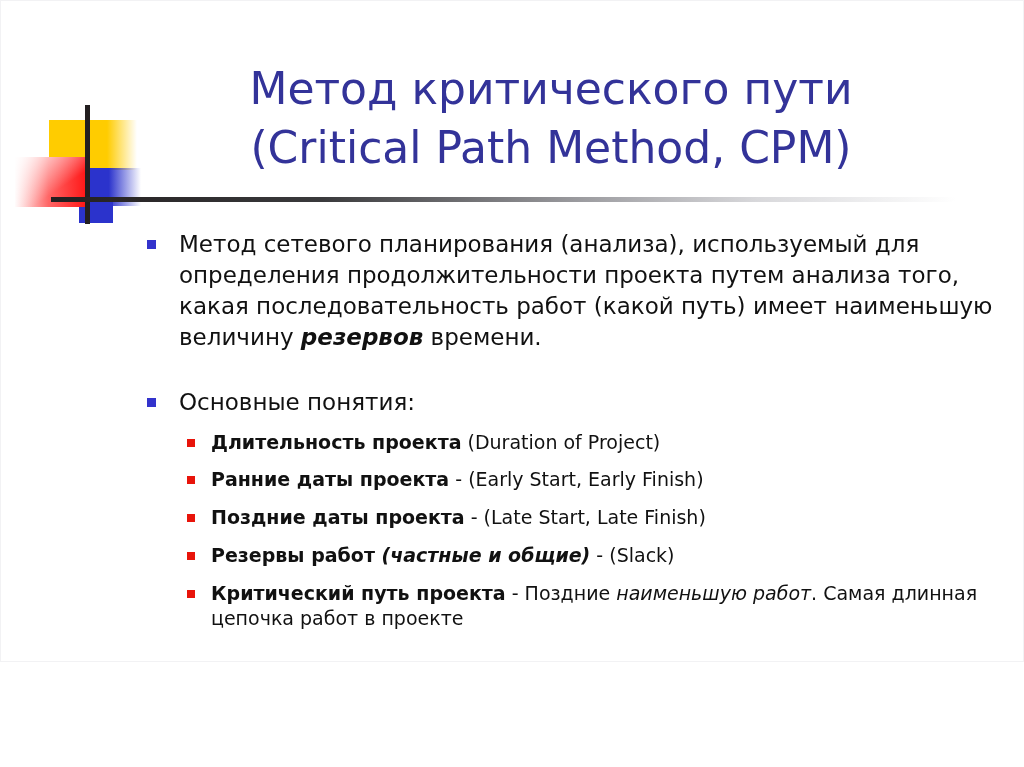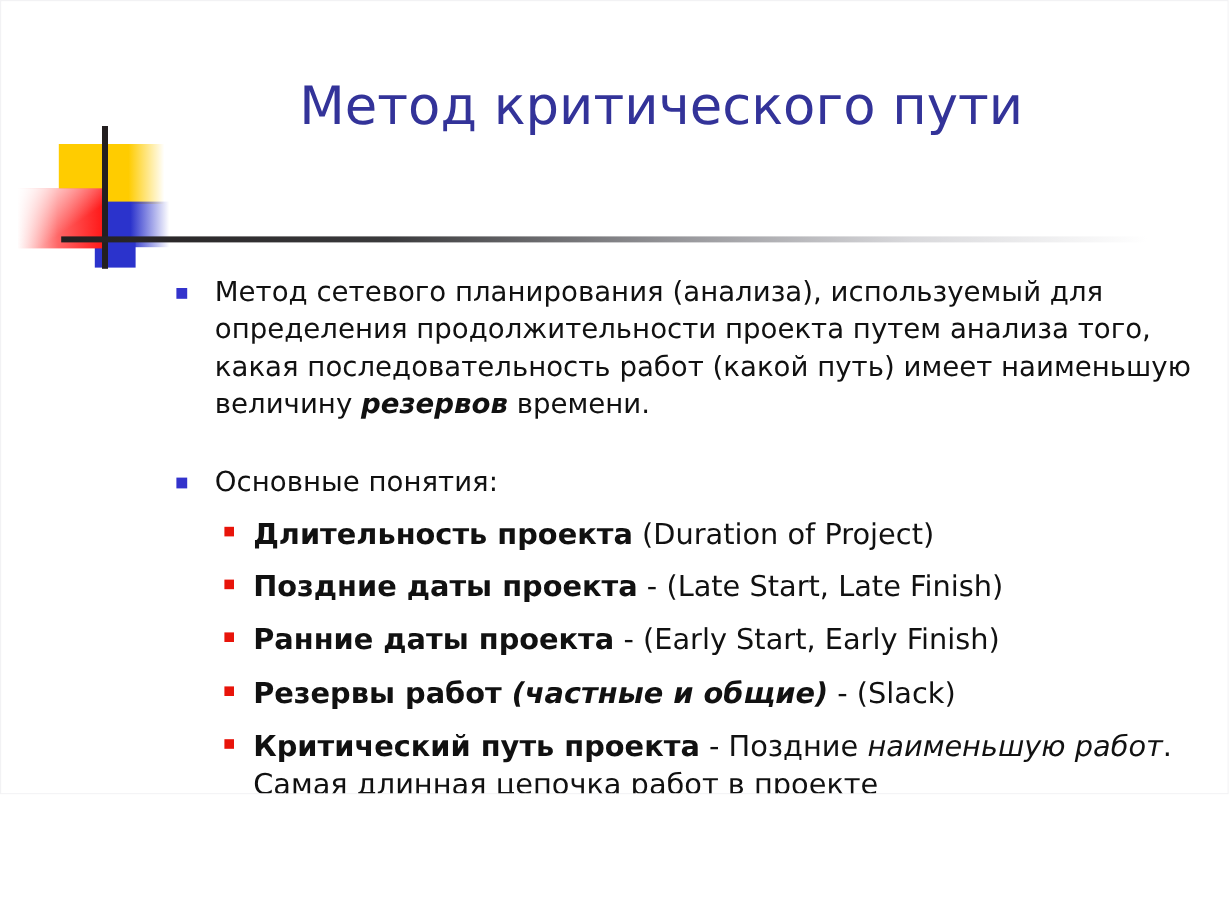--- a/index.html
+++ b/index.html
@@ -132,21 +132,21 @@
   li.b1.strong > .txt { font-weight: normal; }
 
   ul.lvl2 {
     list-style: none;
     margin: 12px 0 0 0;
     padding: 0;
   }
   li.b2 {
     position: relative;
     padding-left: 32px;
-    font-size: 24px;
+    font-size: 19px;
     line-height: 1.33;
     margin-bottom: 12.5px;
   }
   li.b2 > .mk2 {
     position: absolute;
     left: 8px;
     top: 9px;
     width: 8px;
     height: 8px;
     background: #E8140A;
@@ -165,20 +165,21 @@
     <div class="deco-yellow"></div>
     <div class="deco-blue"></div>
     <div class="deco-blue2"></div>
     <div class="deco-red"></div>
     <div class="deco-vline"></div>
     <div class="deco-hline"></div>
   </div>
 
   <h1 id="title">
     <span class="tline">Метод критического пути</span>
+    <span class="tline">(Critical Path Method, CPM)</span>
   </h1>
 
   <div id="body">
     <ul class="lvl1">
 
       <li class="b1">
         <span class="mk1"></span>
         <span class="txt"><span>Метод сетевого планирования (анализа), используемый для определения продолжительности проекта путем анализа того, какая последовательность работ (какой путь) имеет наименьшую величину </span><span class="bi">резервов</span><span> времени.</span></span>
       </li>
 
@@ -186,25 +187,25 @@
         <span class="mk1"></span>
         <span class="txt">Основные понятия:</span>
 
         <ul class="lvl2">
 
           <li class="b2">
             <span class="mk2"></span><span class="b">Длительность проекта</span><span> </span><span>(Duration of Project)</span>
           </li>
 
           <li class="b2">
+            <span class="mk2"></span><span class="b">Ранние даты проекта</span><span> - </span><span>(Early Start, Early Finish)</span>
+          </li>
+
+          <li class="b2">
             <span class="mk2"></span><span class="b">Поздние даты проекта</span><span> - </span><span>(Late Start, Late Finish)</span>
-          </li>
-
-          <li class="b2">
-            <span class="mk2"></span><span class="b">Ранние даты проекта</span><span> - </span><span>(Early Start, Early Finish)</span>
           </li>
 
           <li class="b2">
             <span class="mk2"></span><span class="b">Резервы работ</span><span class="bi"> (частные и общие)</span><span> - </span><span>(Slack)</span>
           </li>
 
           <li class="b2">
             <span class="mk2"></span><span class="b">Критический путь проекта</span><span> - </span><span>Поздние </span><span class="i">наименьшую работ</span><span>. Самая длинная цепочка работ в проекте</span>
           </li>
 

